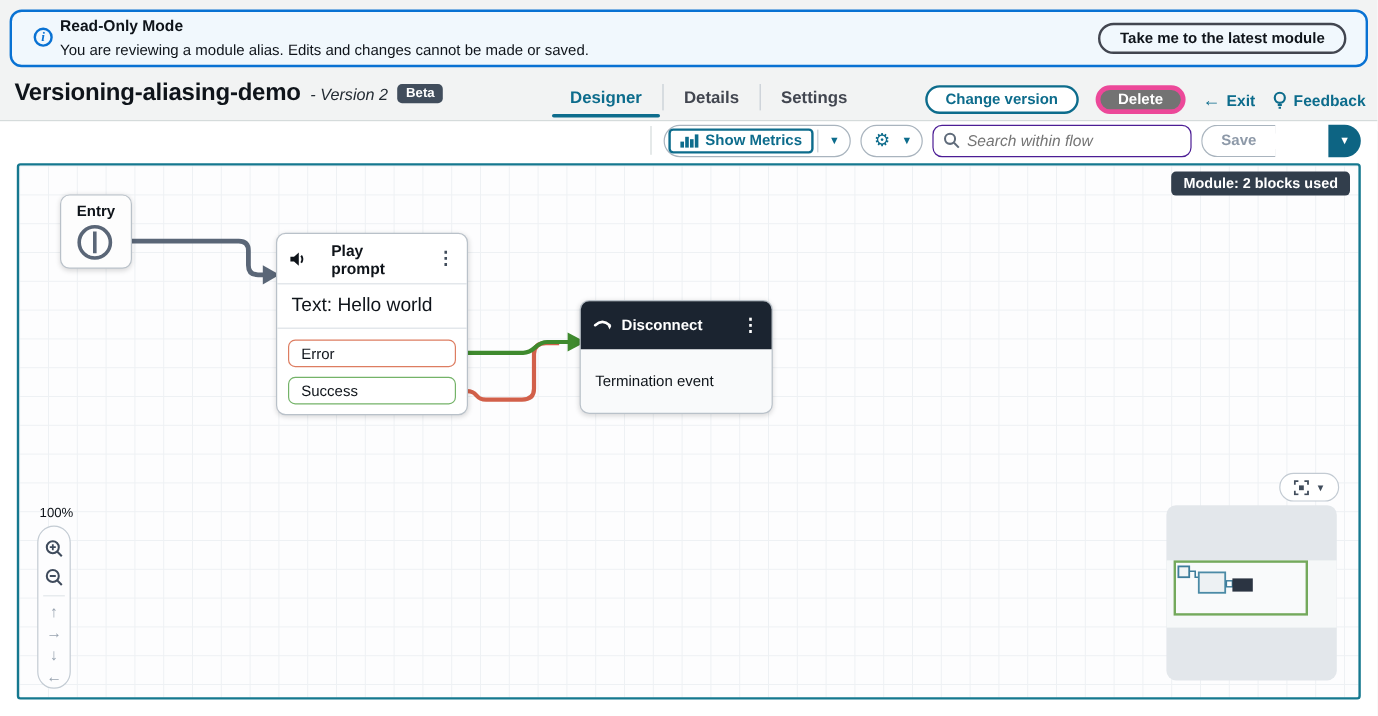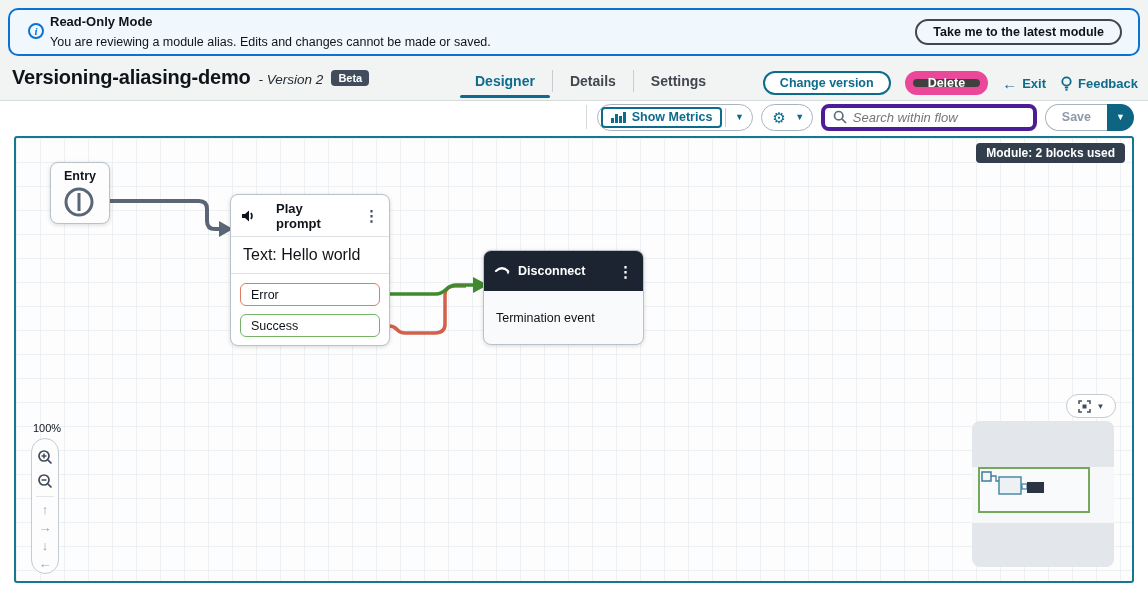--- a/index.html
+++ b/index.html
@@ -30,43 +30,43 @@
   .tab { padding:0 17px; font-size:14px; font-weight:700; color:#424650; cursor:pointer; position:relative; height:26px;
     display:flex; align-items:center; }
   .tab.active { color:#0d6c8c; }
   .tab.active::after { content:""; position:absolute; left:2px; right:2px; bottom:-4px; height:3px; background:#0d6c8c; border-radius:2px; }
   .tab-sep { width:1px; height:22px; background:#c6cdd4; }
 
   .header-actions { position:absolute; right:10px; top:71px; display:flex; align-items:center; gap:14px; }
   .btn-pill { height:24px; padding:0 15px; border-radius:13px; font-size:12.5px; font-weight:700;
     display:flex; align-items:center; cursor:pointer; }
   .btn-outline { border:2px solid #0d6c8c; color:#0d6c8c; background:#fff; }
-  .btn-solid { background:#404040; color:#fff; border:8px solid #ec4899; }
+  .btn-solid { background:#737373; color:#fff; border:4px solid #ec4899; }
   .link { display:flex; align-items:center; gap:5px; color:#0d6c8c; font-size:13px; font-weight:700; cursor:pointer; }
 
   
   .panel { position:absolute; left:0; top:100px; width:1148px; height:497px; background:#fff; border-top:1px solid #d5dbdb; }
   .toolbar { position:absolute; right:14px; top:103px; height:28px; display:flex; align-items:center; gap:8px; }
   .tb-sep { width:1px; height:24px; background:#d5dbdb; margin-right:2px; }
   .split { display:flex; align-items:center; border:1.5px solid #a9b4be; border-radius:15px; height:27px; background:#fff; }
   .metrics-left { display:flex; align-items:center; gap:6px; border:2px solid #0d6c8c; border-radius:4px;
     margin:0 0 0 3px; padding:1px 8px; height:21px; cursor:pointer; }
   .metrics-left span.lbl { font-size:12.5px; font-weight:700; color:#0d6c8c; white-space:nowrap; }
   .bars { display:flex; align-items:flex-end; gap:1.5px; height:11px; }
   .bars i { width:2.5px; background:#0d6c8c; display:block; }
   .split .dd { width:26px; text-align:center; color:#0d6c8c; font-size:9px; cursor:pointer; }
   .split .dd-sep { width:1px; height:19px; background:#c6cdd4; margin-left:3px; }
   .gear-split { padding:0 2px; }
   .gear { font-size:15px; color:#0d6c8c; padding:0 4px 0 8px; cursor:pointer; line-height:1; }
 
-  .searchbox { width:216px; height:27px; border:4px solid #4c1d95; border-radius:8px; background:#fff;
+  .searchbox { width:216px; height:27px; border:1px solid #4c1d95; border-radius:8px; background:#fff;
     display:flex; align-items:center; padding:0 8px; gap:6px; }
   .searchbox input { border:none; outline:none; flex:1; font-size:13px; font-style:italic; color:#414d5c;
     font-family:"Liberation Sans", sans-serif; background:transparent; }
-  .save-split { display:flex; height:27px; }
+  .save-split { display:flex; height:27px;gap:44px; }
   .save-main { border:1.5px solid #a9b4be; border-right:none; border-radius:14px 0 0 14px; background:#fff;
     color:#8d99a8; font-size:12.5px; font-weight:700; padding:0 16px; display:flex; align-items:center; }
   .save-dd { width:27px; background:#0d6483; border-radius:0 14px 14px 0; color:#fff; font-size:9px;
     display:flex; align-items:center; justify-content:center; cursor:pointer; }
 
   
   .canvas { position:absolute; left:14px; top:136px; width:1120px; height:447px; border:2px solid #15788f;
     border-radius:3px; background:#fdfdfe;
     background-image:linear-gradient(#eef1f4 1px, transparent 1px), linear-gradient(90deg,#eef1f4 1px, transparent 1px);
     background-size:24px 24px; overflow:hidden; }

